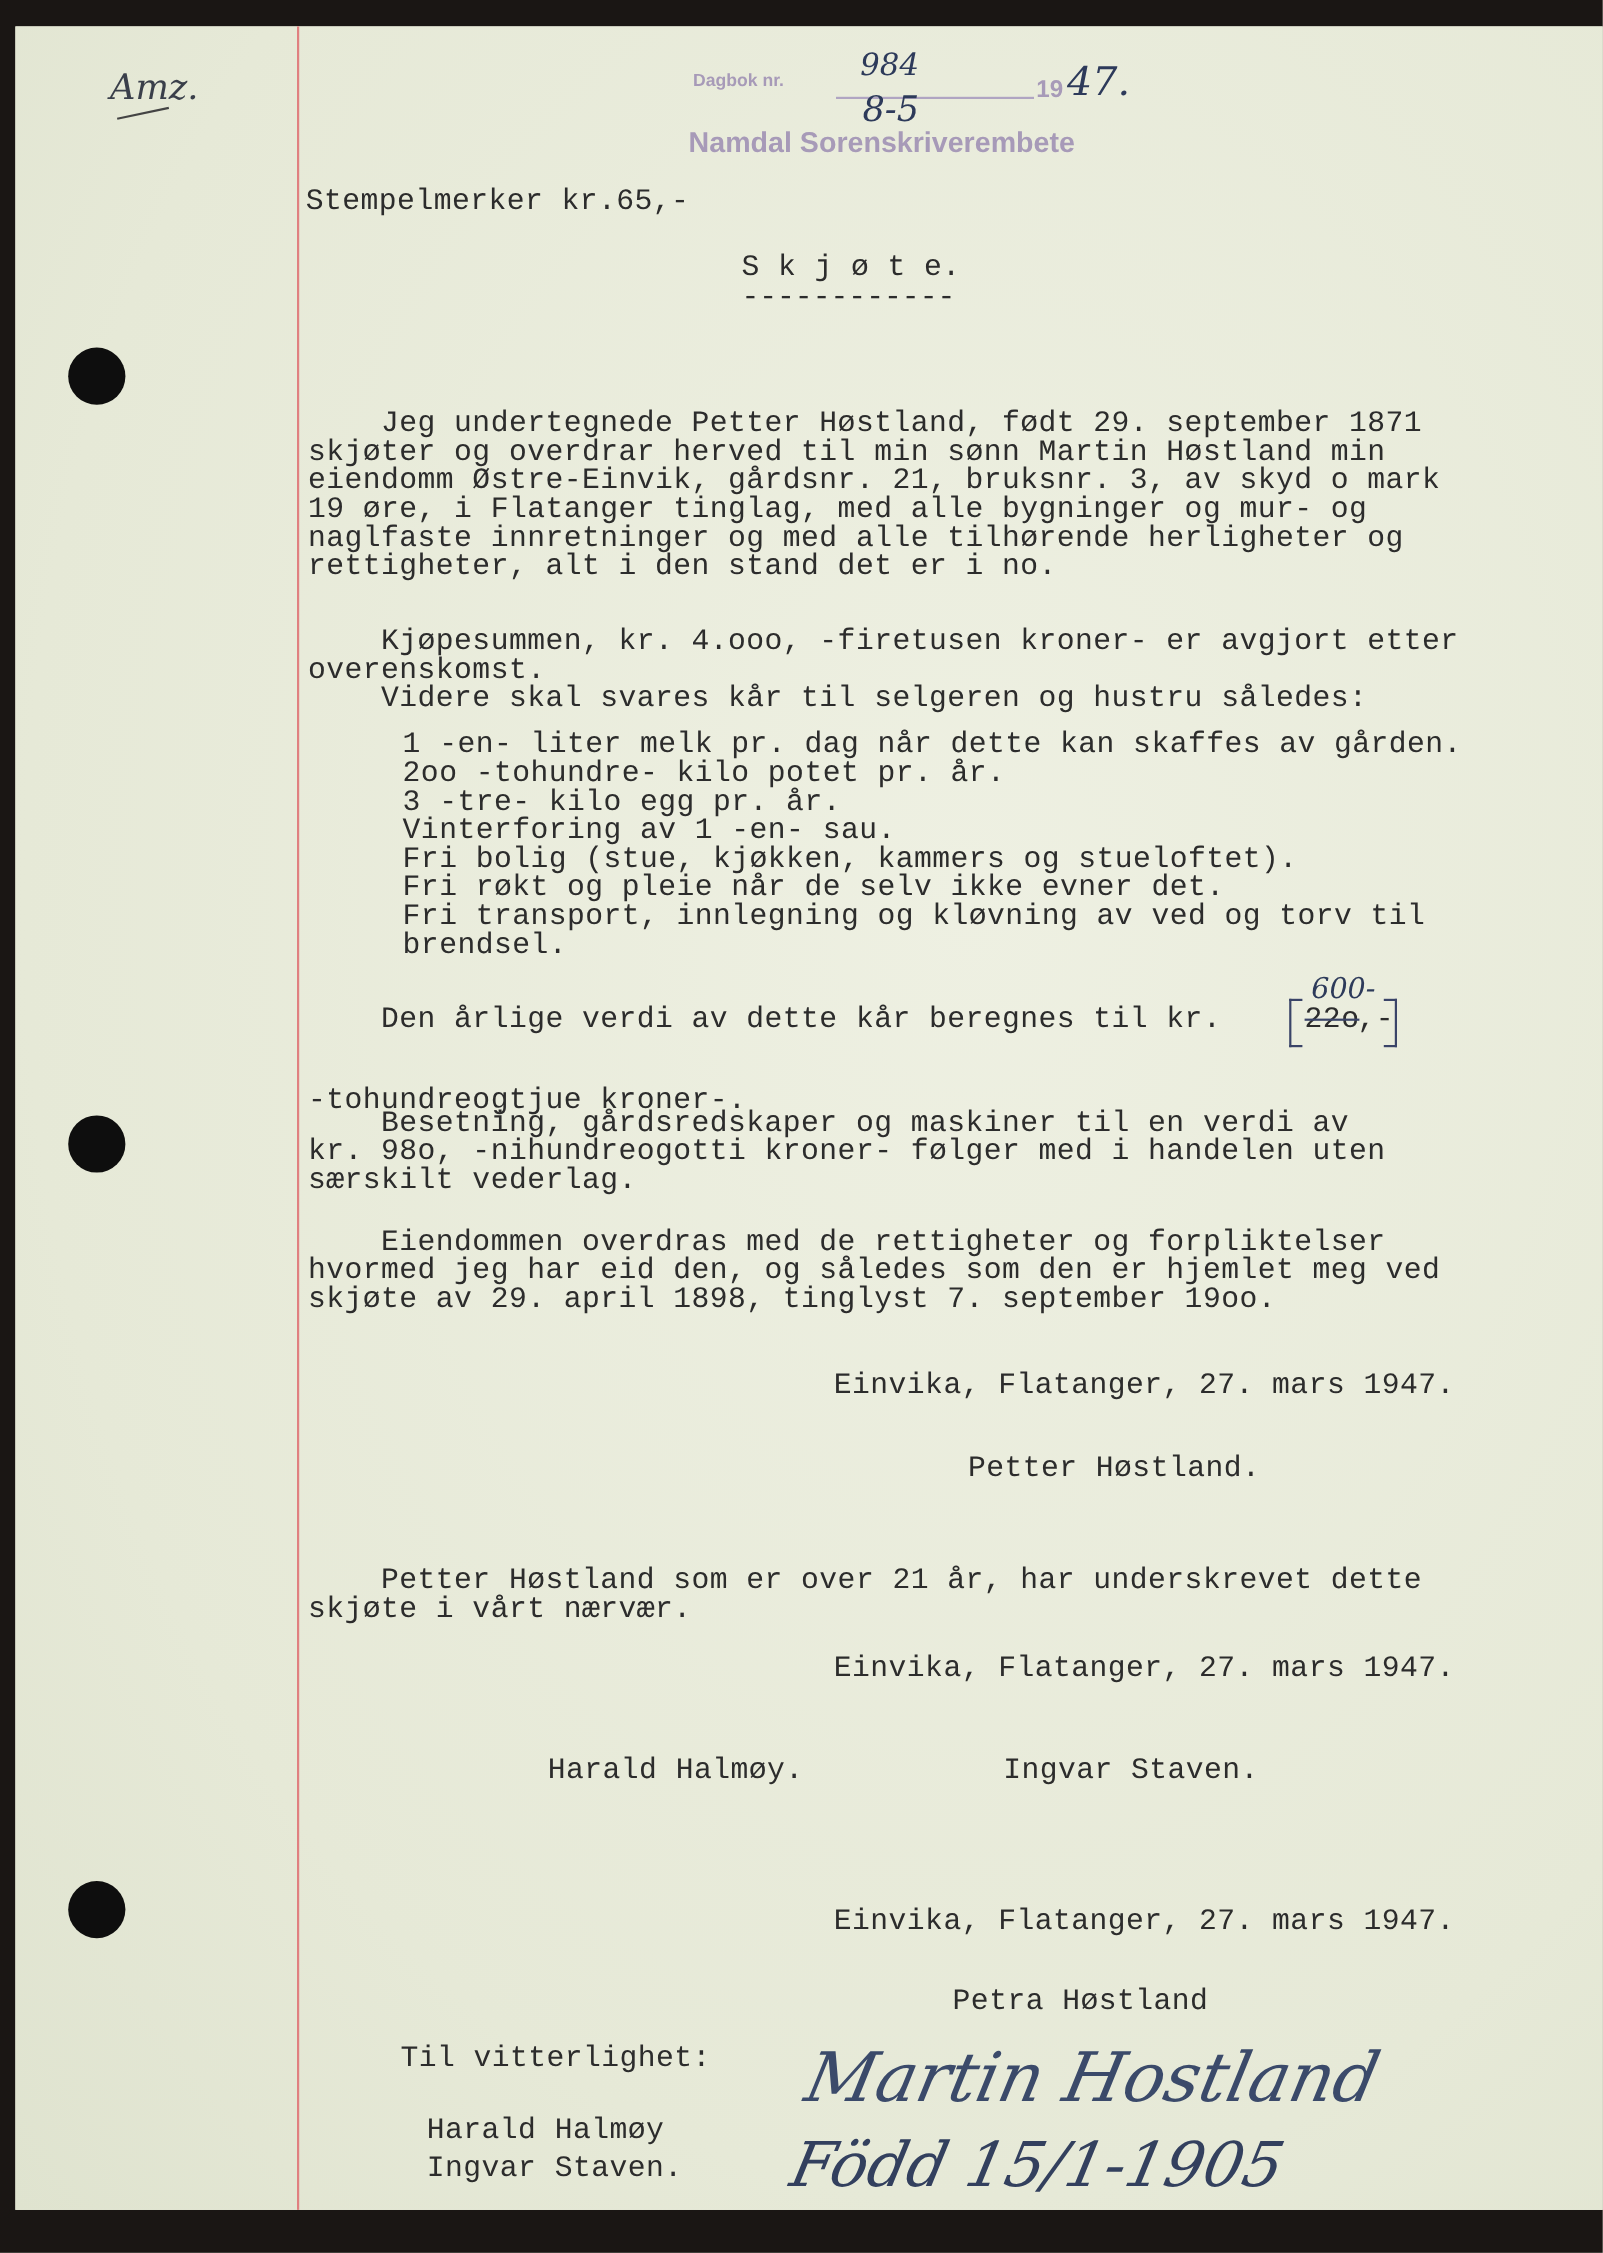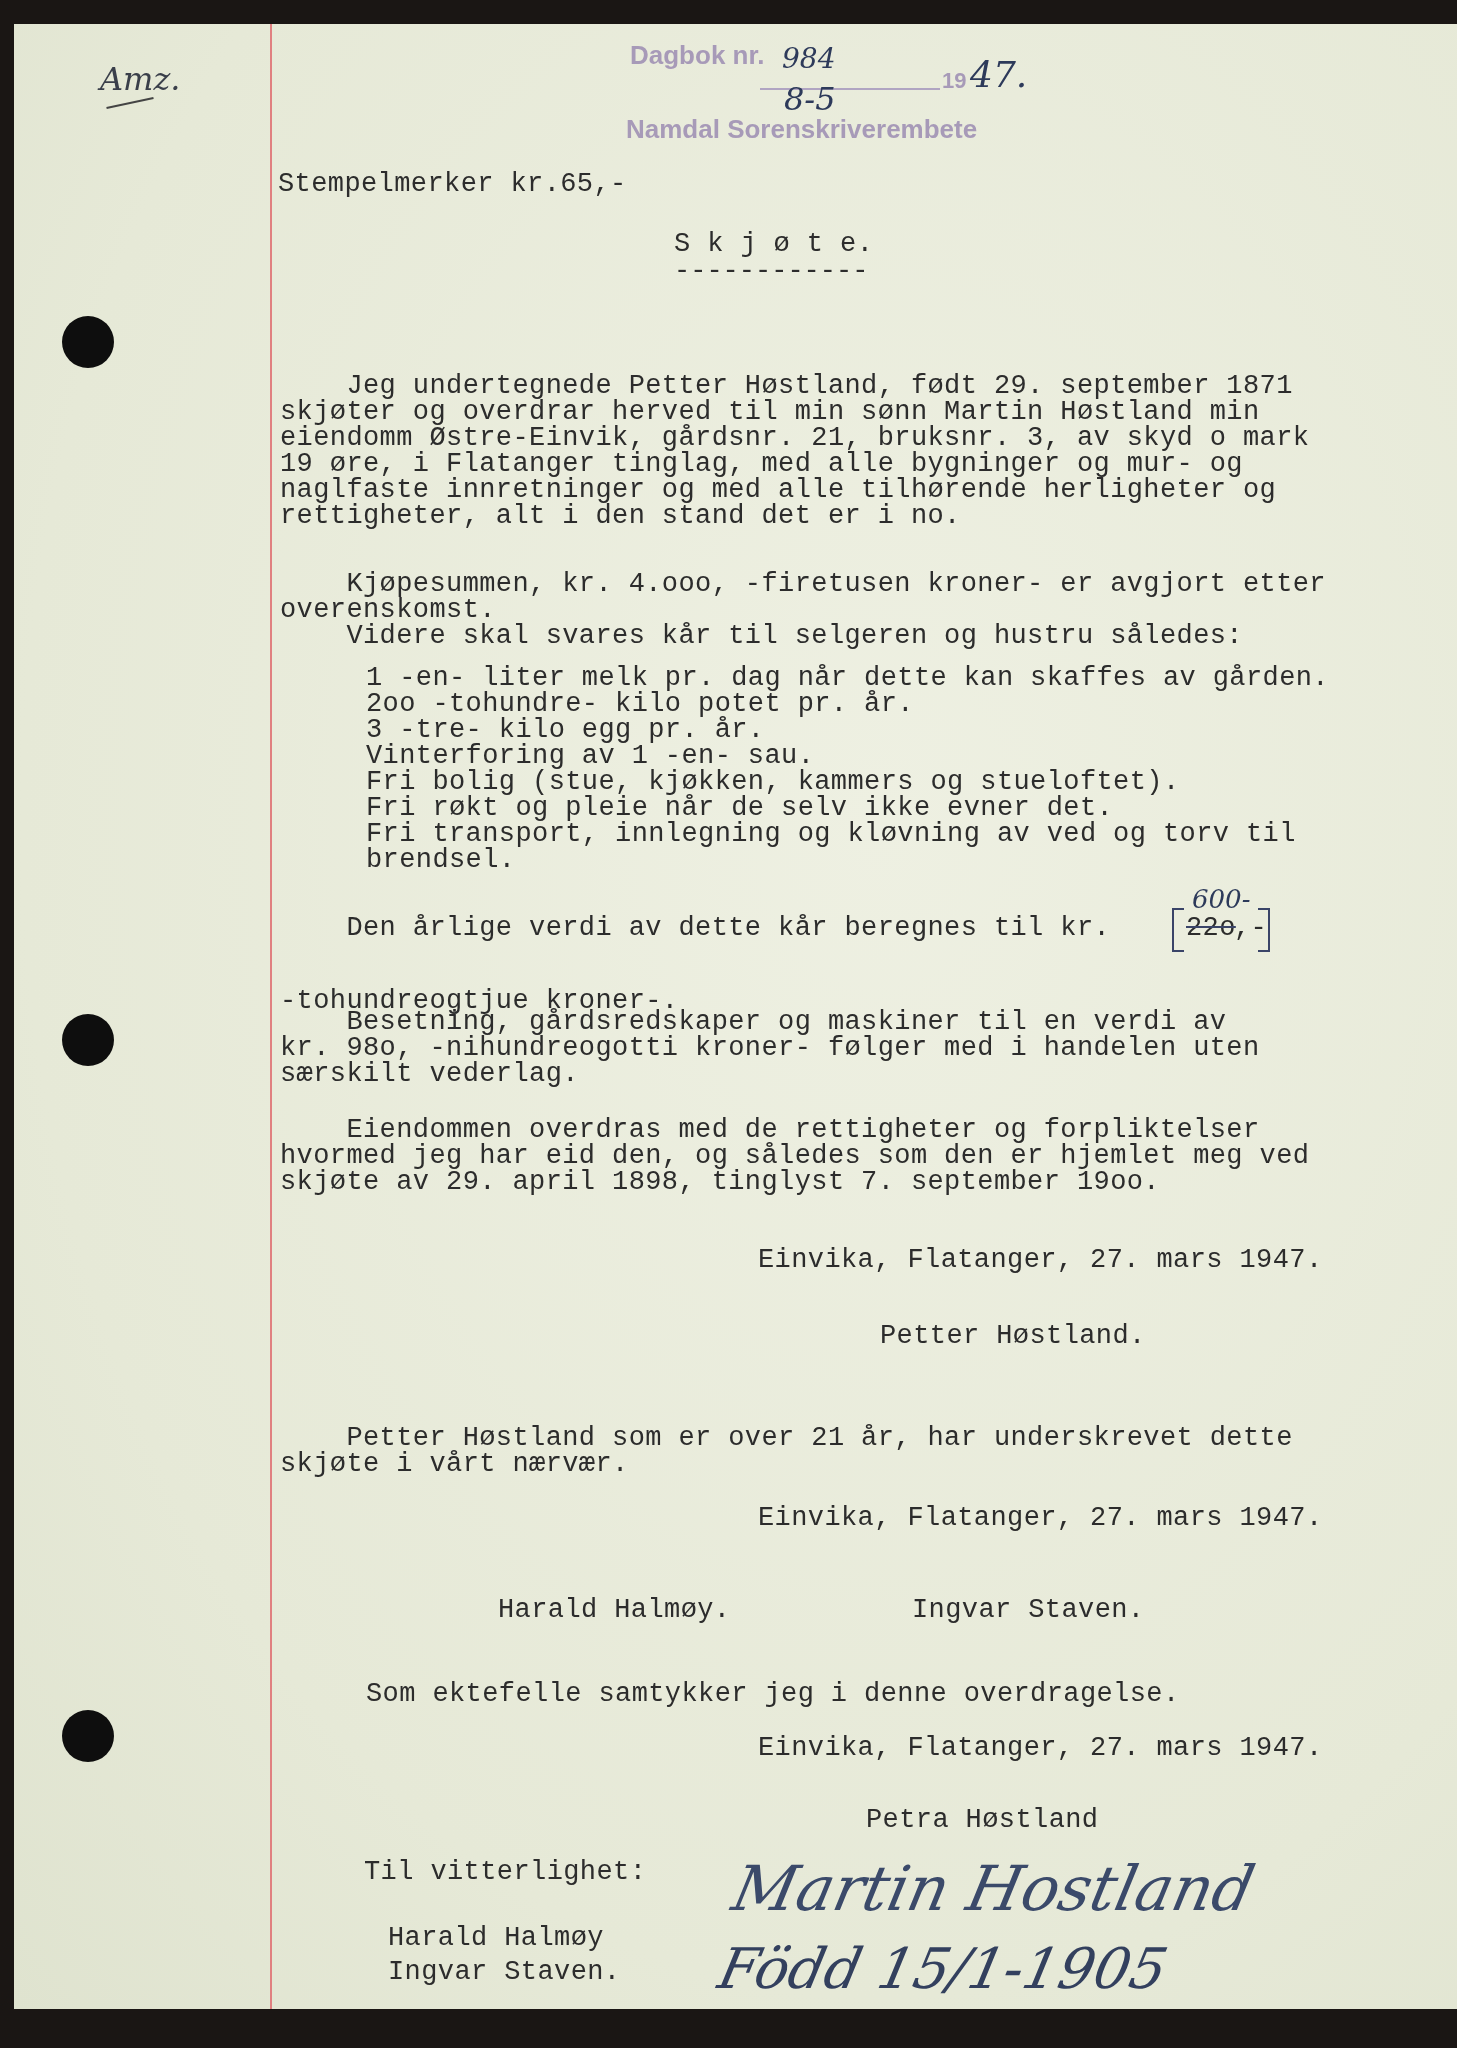--- a/index.html
+++ b/index.html
@@ -52,21 +52,21 @@
 
 <div class="page">
   <div class="margin-line"></div>
   <div class="hole" style="top:292px"></div>
   <div class="hole" style="top:990px"></div>
   <div class="hole" style="top:1686px"></div>
 
   <div class="hand" style="left:86px; top:36px; font-size:32px; color:#3a3f4a;">Amz.</div>
   <div style="position:absolute; left:92px; top:78px; width:48px; height:2px; background:#444; transform:rotate(-12deg);"></div>
 
-  <div class="stamp" style="left:616px; top:16px; font-size:26px;">Dagbok nr.</div>
+  <div class="stamp" style="left:616px; top:41px; font-size:16px;">Dagbok nr.</div>
   <div class="stamp-line" style="left:746px; top:64px; width:180px;"></div>
   <div class="hand" style="left:768px; top:18px; font-size:28px;font-style:italic;">984</div>
   <div class="hand" style="left:770px; top:56px; font-size:32px;">8-5</div>
   <div class="stamp" style="left:928px; top:44px; font-size:22px;">19</div>
   <div class="hand" style="left:956px; top:30px; font-size:36px;">47.</div>
   <div class="stamp" style="left:612px; top:90px; font-size:26px;">Namdal Sorenskriverembete</div>
 
   <div class="t" style="left:264px; top:146px;">Stempelmerker kr.65,-</div>
   <div class="t" style="left:660px; top:206px;">S k j ø t e.</div>
   <div class="dashes" style="left:660px; top:232px;">------------</div>
@@ -122,21 +122,20 @@
   <div class="t" style="left:744px; top:1222px;">Einvika, Flatanger, 27. mars 1947.</div>
   <div class="t" style="left:866px; top:1298px;">Petter Høstland.</div>
 
   <div class="t" style="left:266px; top:1400px;">    Petter Høstland som er over 21 år, har underskrevet dette</div>
   <div class="t" style="left:266px; top:1426px;">skjøte i vårt nærvær.</div>
   <div class="t" style="left:744px; top:1480px;">Einvika, Flatanger, 27. mars 1947.</div>
 
   <div class="t" style="left:484px; top:1572px;">Harald Halmøy.</div>
   <div class="t" style="left:898px; top:1572px;">Ingvar Staven.</div>
 
-  <div class="t" style="left:352px; top:1656px;">Som ektefelle samtykker jeg i denne overdragelse.</div>
   <div class="t" style="left:744px; top:1710px;">Einvika, Flatanger, 27. mars 1947.</div>
   <div class="t" style="left:852px; top:1782px;text-align:right;">Petra Høstland</div>
 
   <div class="t" style="left:350px; top:1834px;text-align:right;">Til vitterlighet:</div>
   <div class="t" style="left:374px; top:1900px;">Harald Halmøy</div>
   <div class="t" style="left:374px; top:1934px;">Ingvar Staven.</div>
 
   <div class="sig" style="left:720px; top:1828px; font-size:62px;">Martin Hostland</div>
   <div class="sig" style="left:706px; top:1912px; font-size:56px; color:#33405e;">Född 15/1-1905</div>
 </div>

